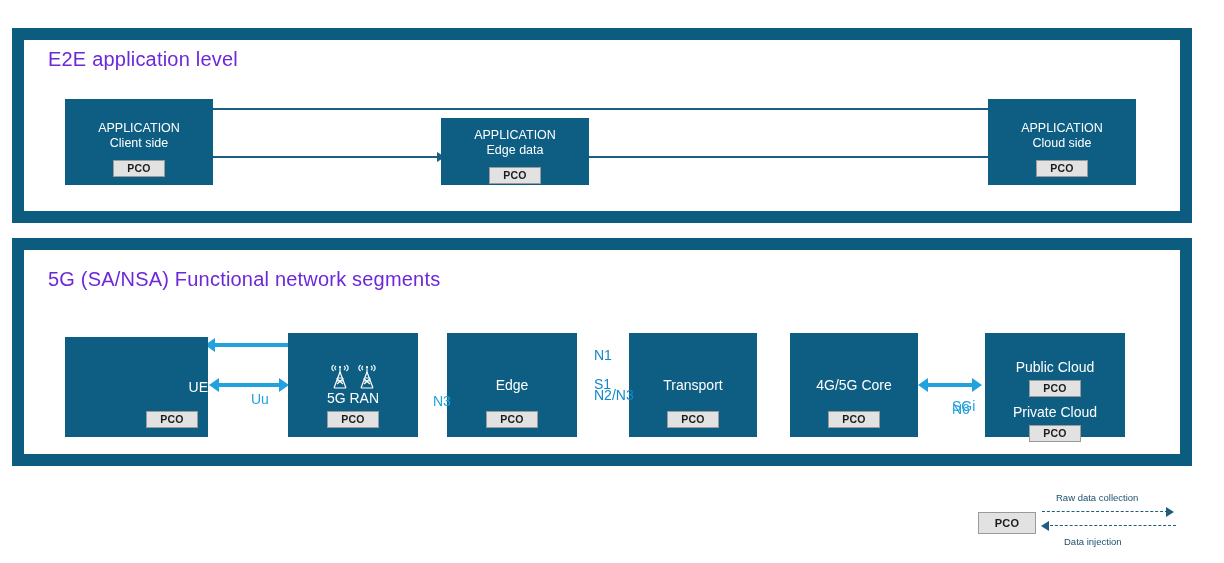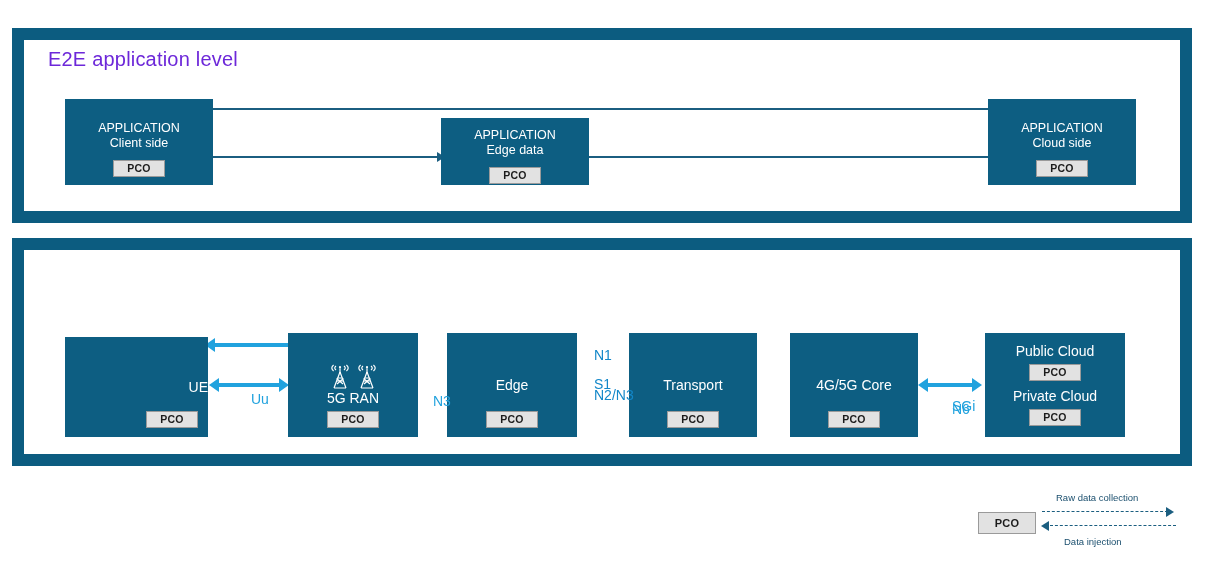--- a/index.html
+++ b/index.html
@@ -78,21 +78,21 @@
   
   #node-ue       {left:65px; top:337px;width:143px;height:100px;align-items:flex-end;}
   #node-ran      {left:288px;top:333px;width:130px;height:104px;}
   #node-edge     {left:447px;top:333px;width:130px;height:104px;}
   #node-transport{left:629px;top:333px;width:128px;height:104px;}
   #node-core     {left:790px;top:333px;width:128px;height:104px;}
   #node-clouds   {left:985px;top:333px;width:140px;height:104px;}
 
   .node-stack{justify-content:flex-start;padding-top:9px;}
   .node-stack .pco{margin-top:5px;}
-  .node-stack .nlabel{margin-top:2px;}
+  .node-stack .nlabel{margin-top:18px;}
   .node-stack .nlabel.second{margin-top:8px;}
 
   .node-bottomchip{justify-content:center;}
   .node-bottomchip .pco{position:absolute;bottom:9px;}
 
   
   .antennas{display:flex;gap:5px;justify-content:center;align-items:flex-end;margin-bottom:1px;}
 
   
   .arrow{position:absolute;z-index:4;}
@@ -166,20 +166,21 @@
     <div class="pco">PCO</div>
   </div>
 
   <div class="node app-node" id="node-app-cloud">
     <div class="nlabel">APPLICATION</div>
     <div class="nlabel">Cloud side</div>
     <div class="pco">PCO</div>
   </div>
 
   <div class="panel" id="panel-bottom"></div>
+  <div class="panel-title" id="title-bottom">5G (SA/NSA) Functional network segments</div>
 
   <div class="arrow">
     <div class="ln h-light" style="left:215px;top:343px;width:575px;"></div>
     <div class="head left-light" style="left:205px;top:338px;"></div>
   </div>
 
   <div class="arrow">
     <div class="ln h-light" style="left:418px;top:373px;width:372px;"></div>
     <div class="head left-light" style="left:408px;top:368px;"></div>
   </div>

